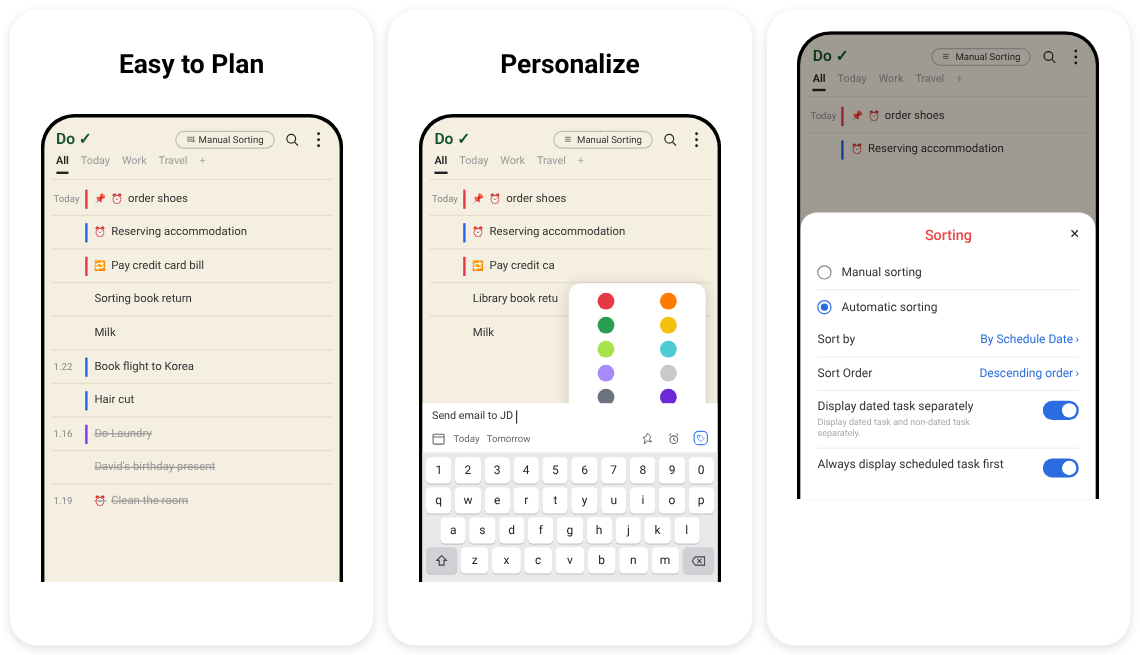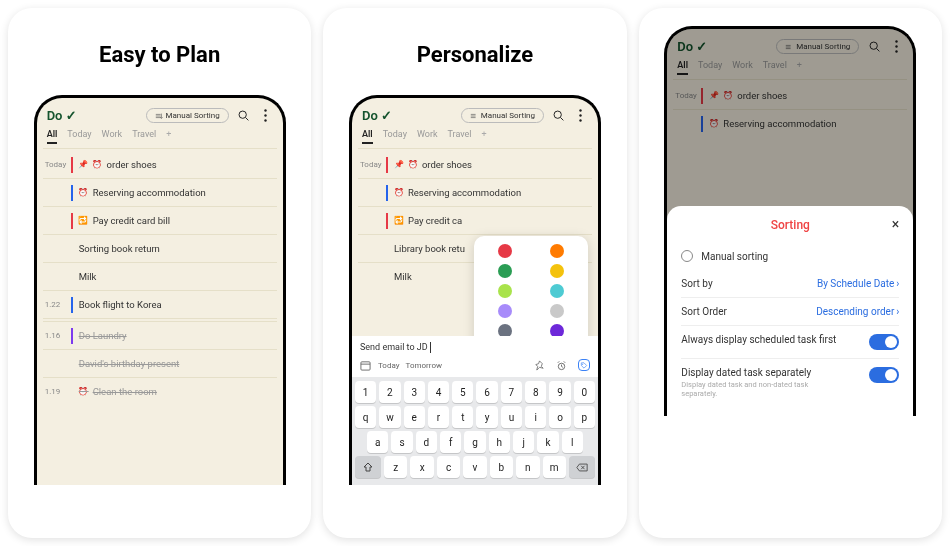--- a/index.html
+++ b/index.html
@@ -153,20 +153,25 @@
           <div class="color-bar"></div>
         <div class="task-text">Milk</div>
       </div>
       <div class="sep"></div>
       <div class="task-row">
         <div class="date-col">1.22</div>
         <div class="color-bar" style="background:#2563eb"></div>
         <div class="task-text">Book flight to Korea</div>
       </div>
       <div class="sep"></div>
+      <div class="task-row">
+        <div class="date-col"></div>
+        <div class="color-bar" style="background:#2563eb"></div>
+        <div class="task-text">Hair cut</div>
+      </div>
       <div class="sep"></div>
       <div class="task-row">
         <div class="date-col">1.16</div>
         <div class="color-bar" style="background:#7c3aed"></div>
         <div class="task-text done">Do Laundry</div>
       </div>
       <div class="sep"></div>
       <div class="task-row">
         <div class="date-col"></div>
           <div class="color-bar"></div>
@@ -441,40 +446,44 @@
 
     <div class="sheet">
       <div class="sheet-header">
         <div class="sheet-title">Sorting</div>
         <div class="sheet-close">×</div>
       </div>
       <div class="radio-row">
         <div class="radio"></div>
         <span>Manual sorting</span>
       </div>
+      <div class="radio-row">
+        <div class="radio checked"></div>
+        <span>Automatic sorting</span>
+      </div>
       <div class="opt-row">
         <span class="opt-label">Sort by</span>
         <span class="opt-value">
             <span>By Schedule Date</span>
             <span>›</span>
           </span>
       </div>
       <div class="opt-row">
         <span class="opt-label">Sort Order</span>
         <span class="opt-value">
             <span>Descending order</span>
             <span>›</span>
           </span>
       </div>
       <div class="toggle-row">
-        <div class="toggle-label">Always display scheduled task first</div>
-        <div class="switch"></div>
-      </div>
-      <div class="toggle-row">
         <div>
           <div class="toggle-label">Display dated task separately</div>
           <div class="toggle-desc">Display dated task and non-dated task separately.</div>
         </div>
         <div class="switch"></div>
       </div>
+      <div class="toggle-row">
+        <div class="toggle-label">Always display scheduled task first</div>
+        <div class="switch"></div>
+      </div>
     </div>
   </div>
 </div>
 
 </body></html>

